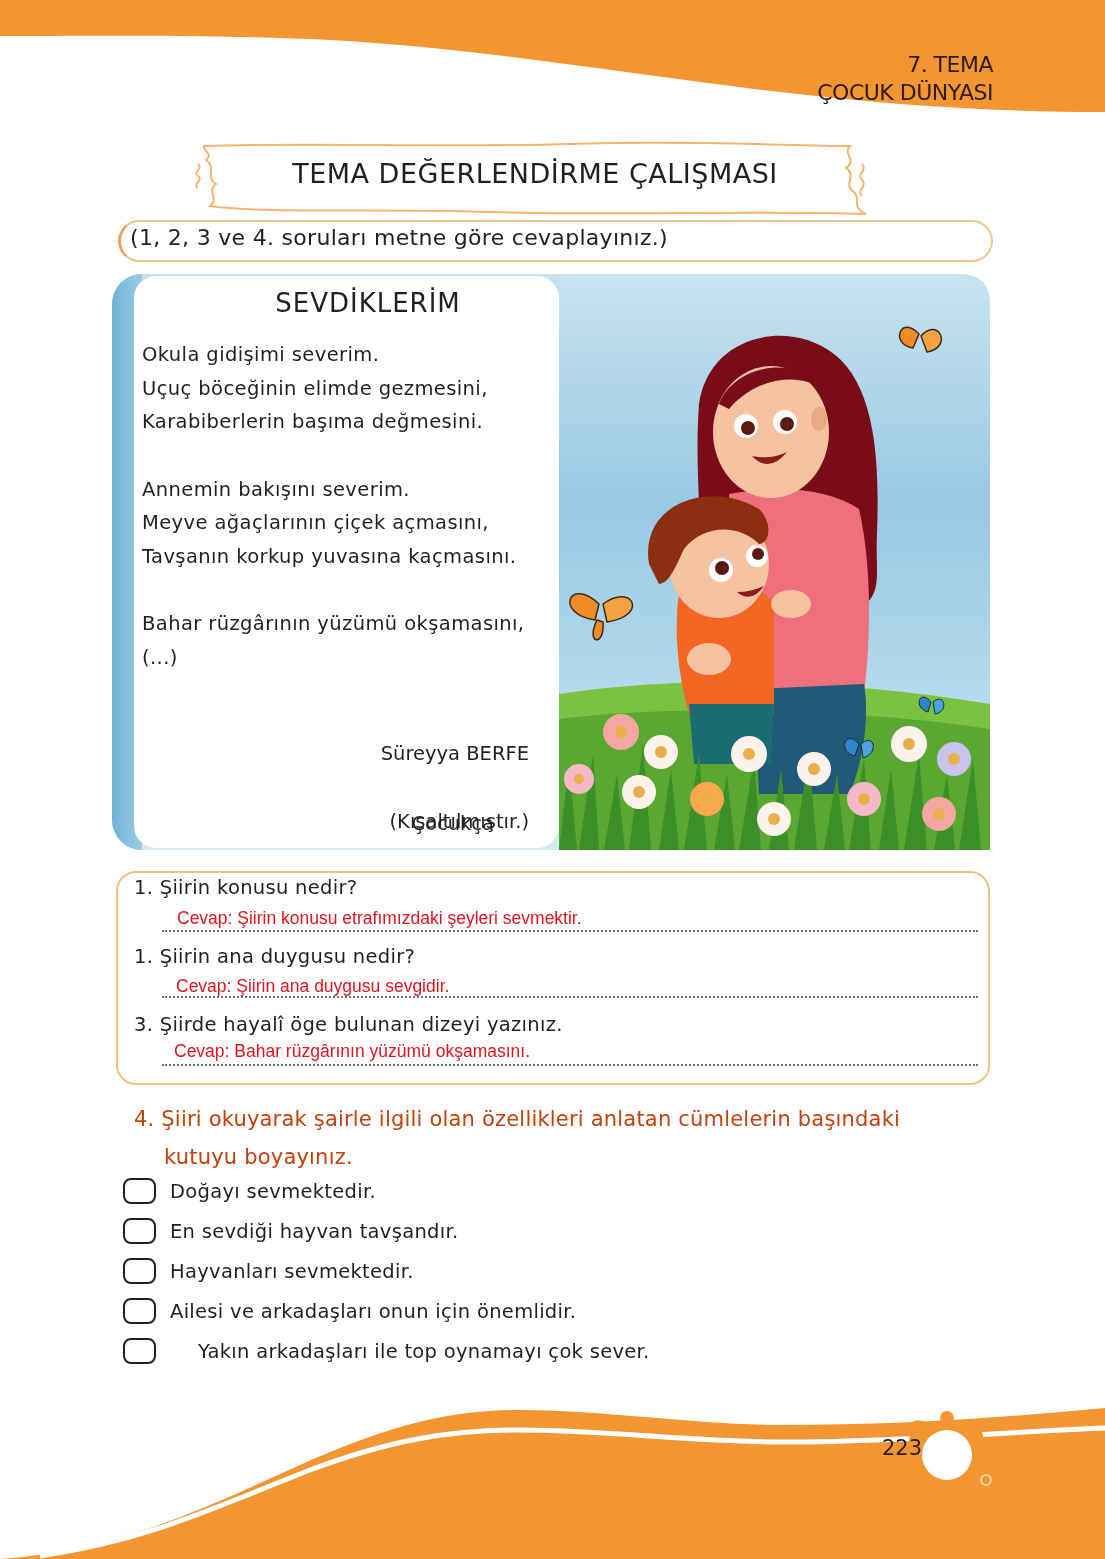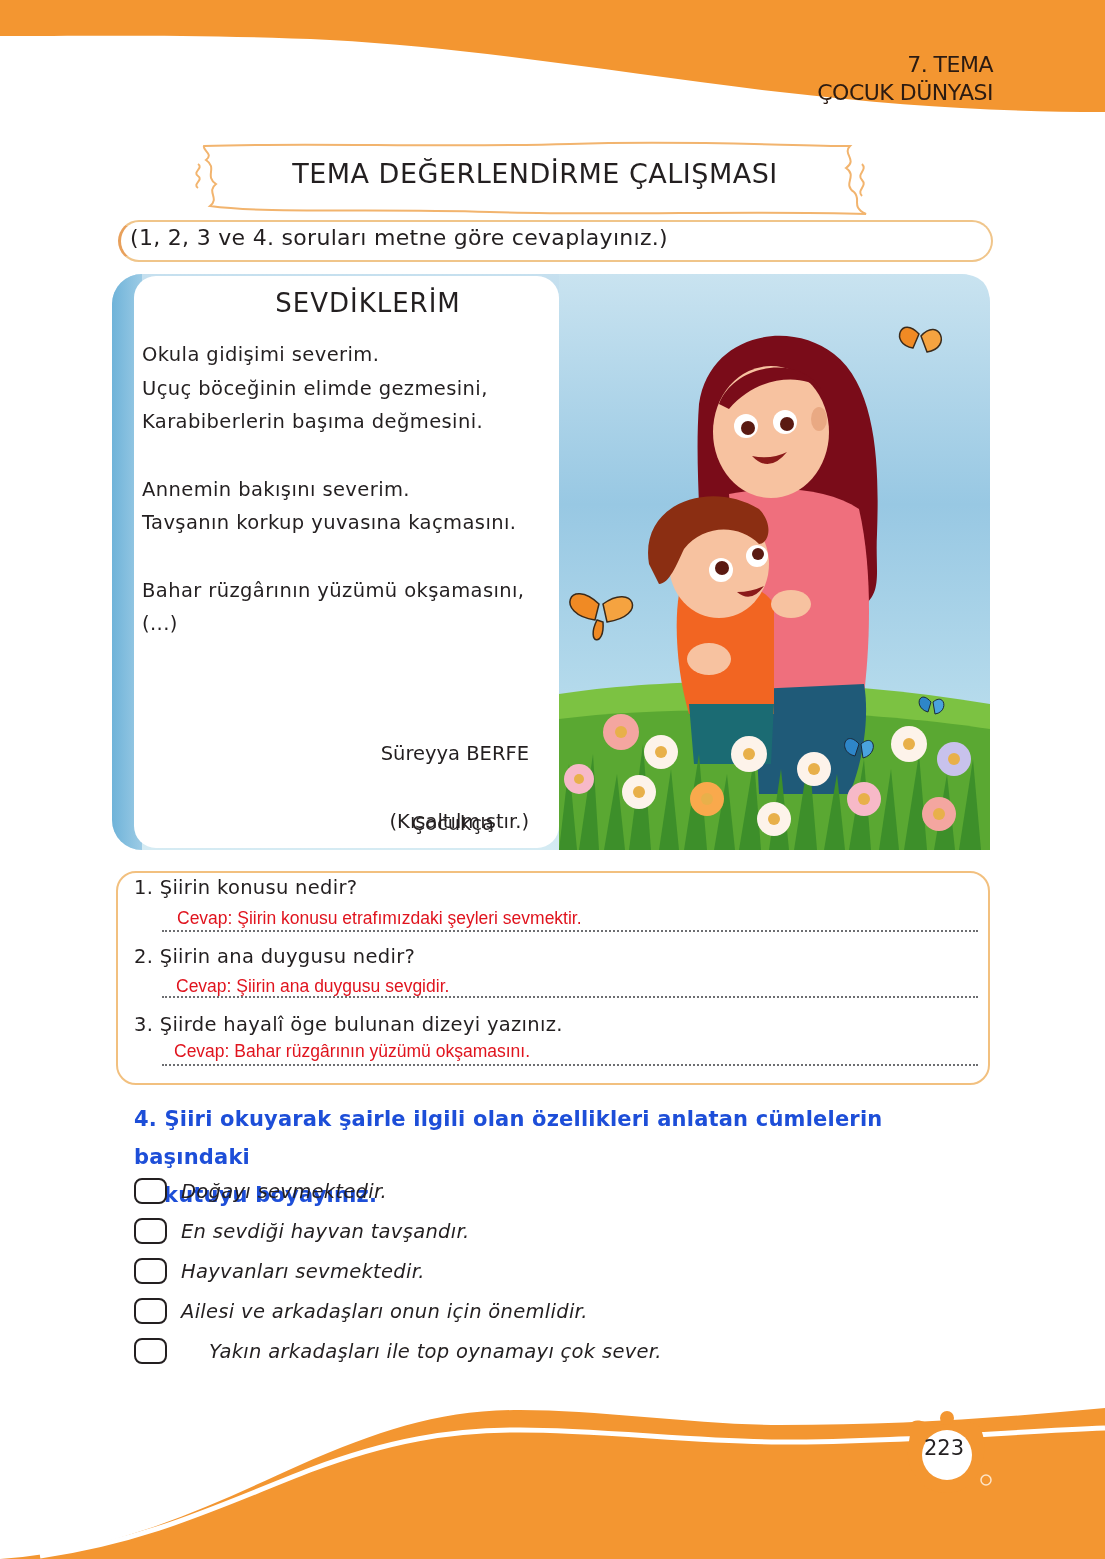--- a/index.html
+++ b/index.html
@@ -36,29 +36,29 @@
 
     #illustration { position: absolute; left: 559px; top: 274px; width: 431px; height: 576px; }
 
     
     .qa-box { position: absolute; left: 116px; top: 871px; width: 874px; height: 214px; border: 2.5px solid #f2c07f; border-radius: 20px; background: #fff; }
     .qa-question { position: absolute; left: 134px; font-family: "DejaVu Sans", sans-serif; font-size: 19.5px; color: #231f20; letter-spacing: 0.3px; white-space: nowrap; }
     .qa-answer { position: absolute; font-family: "Liberation Sans", sans-serif; font-size: 17.5px; color: #e0141e; white-space: nowrap; }
     .qa-dots { position: absolute; left: 162px; width: 816px; height: 0; border-bottom: 2px dotted #6d6e71; }
 
     
-    .q4-title { position: absolute; left: 134px; top: 1100px; width: 840px; font-family: "DejaVu Sans", sans-serif; font-size: 21px; font-weight: bold; color: #1d4ed8; line-height: 38px; letter-spacing: 0.2px; }
+    .q4-title { position: absolute; left: 134px; top: 1100px; width: 840px; font-family: "DejaVu Sans", sans-serif; font-size: 21px; font-weight: normal; color: #c2410c; line-height: 38px; letter-spacing: 0.2px; }
     .q4-title .indent { display: block; padding-left: 30px; }
-    .check-row { position: absolute; left: 134px; height: 30px; display: flex; align-items: center; font-style: italic; }
+    .check-row { position: absolute; left: 123px; height: 30px; display: flex; align-items: center; }
     .check-box { width: 33px; height: 26px; border: 2px solid #231f20; border-radius: 8px; background: #fff; cursor: pointer; margin-right: 14px; flex-shrink: 0; }
     .check-label { font-family: "DejaVu Sans", sans-serif; font-size: 19.5px; color: #231f20; letter-spacing: 0.3px; white-space: nowrap; }
 
     
     #bottom-wave { position: absolute; left: 0; top: 1380px; width: 1105px; height: 179px; }
-    .page-number { position: absolute; left: 924px; top: 1436px; width: 54px; text-align: left; font-family: "DejaVu Sans", sans-serif; font-size: 21px; color: #231f20; }
+    .page-number { position: absolute; left: 868px; top: 1436px; width: 54px; text-align: right; font-family: "DejaVu Sans", sans-serif; font-size: 21px; color: #231f20; }
   </style>
 </head>
 <body>
 
 <svg id="top-wave" viewBox="0 0 1105 140" preserveAspectRatio="none">
   <path d="M0,0 H1105 V112 C1000,112 900,106 780,92 C640,76 480,48 330,40 C200,34 80,36 0,36 Z" fill="#f39631"></path>
 </svg>
 <div class="theme-label theme-num">7. TEMA</div>
 <div class="theme-label theme-name">ÇOCUK DÜNYASI</div>
 
@@ -184,36 +184,37 @@
 </svg>
 
 <div class="poem-card"></div>
 <div class="poem-title">SEVDİKLERİM</div>
 <div class="poem-lines">
   <div class="poem-line">Okula gidişimi severim.</div>
   <div class="poem-line">Uçuç böceğinin elimde gezmesini,</div>
   <div class="poem-line">Karabiberlerin başıma değmesini.</div>
   <div class="stanza-gap"></div>
   <div class="poem-line">Annemin bakışını severim.</div>
+  <div class="poem-line">Meyve ağaçlarının çiçek açmasını,</div>
   <div class="poem-line">Tavşanın korkup yuvasına kaçmasını.</div>
   <div class="stanza-gap"></div>
   <div class="poem-line">Bahar rüzgârının yüzümü okşamasını,</div>
   <div class="poem-line">(...)</div>
 </div>
 <div class="poem-credit credit-author">Süreyya BERFE</div>
 <div class="poem-credit credit-source">Çocukça</div>
 <div class="poem-credit credit-note">(Kısaltılmıştır.)</div>
 
 <div class="qa-box"></div>
 
 <div class="qa-question" style="top:876px;">1. Şiirin konusu nedir?</div>
 <div class="qa-answer" style="left:177px; top:908px;">Cevap: Şiirin konusu etrafımızdaki şeyleri sevmektir.</div>
 <div class="qa-dots" style="top:930px;"></div>
 
-<div class="qa-question" style="top:945px;">2. Şiirin ana duygusu nedir?</div>
+<div class="qa-question" style="top:945px;">1. Şiirin ana duygusu nedir?</div>
 <div class="qa-answer" style="left:176px; top:976px;">Cevap: Şiirin ana duygusu sevgidir.</div>
 <div class="qa-dots" style="top:996px;"></div>
 
 <div class="qa-question" style="top:1013px;">3. Şiirde hayalî öge bulunan dizeyi yazınız.</div>
 <div class="qa-answer" style="left:174px; top:1041px;">Cevap: Bahar rüzgârının yüzümü okşamasını.</div>
 <div class="qa-dots" style="top:1064px;"></div>
 
 <div class="q4-title">
   <span>4. Şiiri okuyarak şairle ilgili olan özellikleri anlatan cümlelerin başındaki</span>
   <span class="indent">kutuyu boyayınız.</span>

